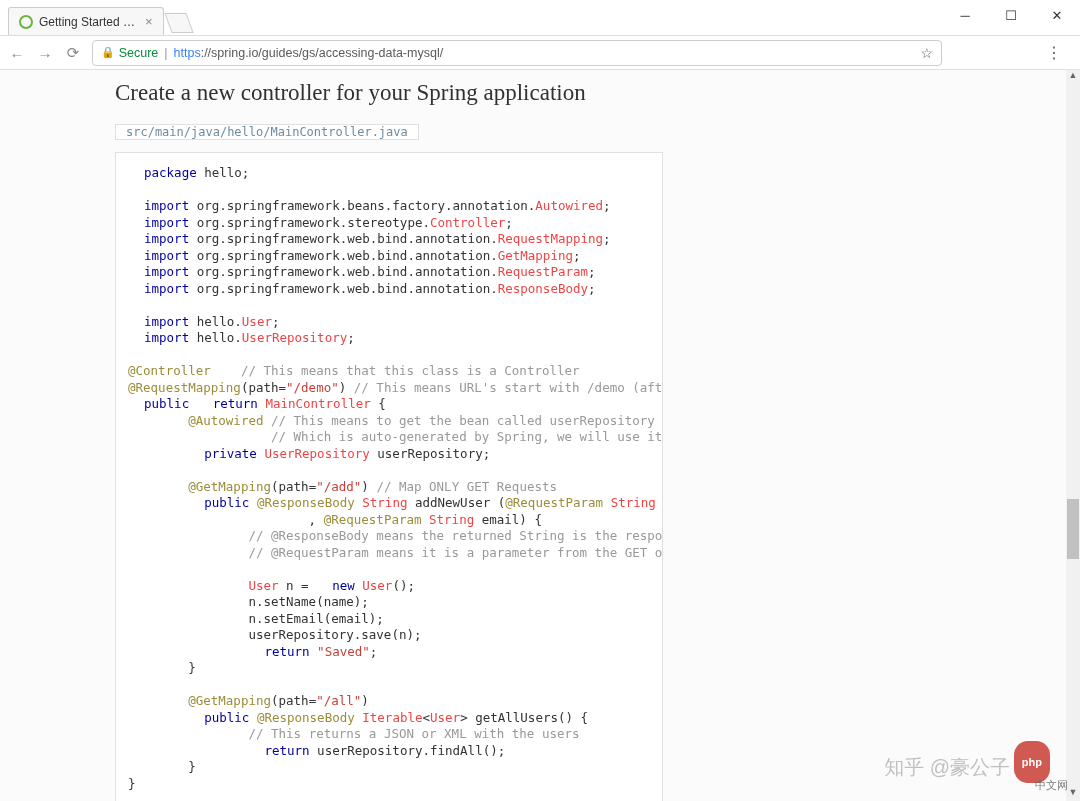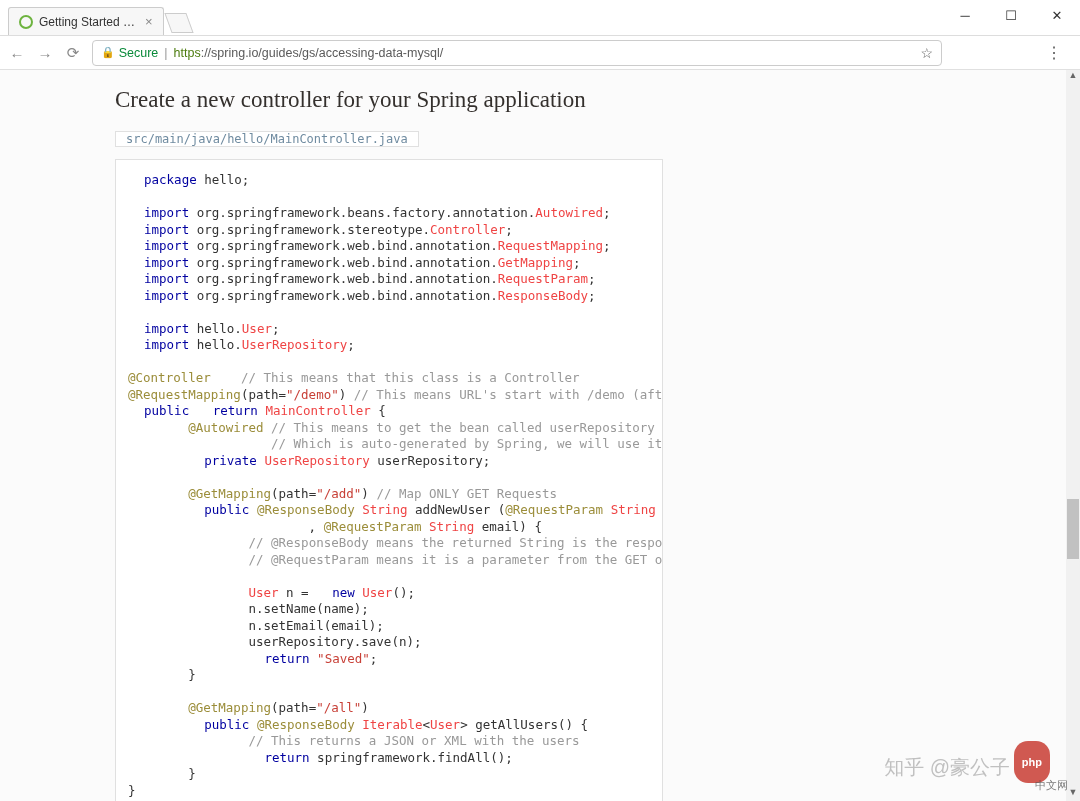--- a/index.html
+++ b/index.html
@@ -86,41 +86,40 @@
     border: 1px solid #ccc;
     border-radius: 4px;
     display: flex;
     align-items: center;
     padding: 0 8px;
     font-size: 12.5px;
     gap: 6px;
   }
   .secure { color: #0a8a3a; display: flex; align-items: center; gap: 4px; }
   .lock-icon { font-size: 11px; }
-  .url-scheme { color: #4d7c0f; }
+  .url-scheme { color: #3b82f6; }
   .url-rest { color: #5a5a5a; }
   .star { margin-left: auto; color: #5a5a5a; font-size: 14px; }
   .menu-dots { color: #5a5a5a; font-size: 16px; margin-left: auto; margin-right: 10px; }
 
   .page {
     position: absolute;
     top: 70px; bottom: 0; left: 0; right: 0;
     overflow: hidden;
     background: #fbfbfb;
   }
   .content {
     padding: 10px 115px 0 115px;
   }
   h2.heading {
     font-family: Georgia, 'Times New Roman', serif;
     font-weight: 400;
     font-size: 23px;
     color: #34302d;
     margin-bottom: 16px;
-    margin-top: 7px;
   }
   .filepath-box {
     display: inline-block;
     border: 1px solid #e0e0e0;
     background: #fff;
     padding: 0 10px;
     font-family: Consolas, Menlo, monospace;
     font-size: 12px;
     color: #6f8ba0;
     margin-bottom: 12px;
@@ -257,21 +256,21 @@
 <span>                </span><span class="typ">User</span><span> n = </span><span class="kw">new</span><span> </span><span class="typ">User</span><span>();</span>
 <span>                n.setName(name);</span>
 <span>                n.setEmail(email);</span>
 <span>                userRepository.save(n);</span>
 <span>                </span><span class="kw">return</span><span> </span><span class="str">"Saved"</span><span>;</span>
 <span>        }</span>
 
 <span>        </span><span class="ann">@GetMapping</span><span>(path=</span><span class="str">"/all"</span><span>)</span>
 <span>        </span><span class="kw">public</span><span> </span><span class="ann">@ResponseBody</span><span> </span><span class="typ">Iterable</span><span>&lt;</span><span class="typ">User</span><span>&gt; getAllUsers() {</span>
 <span>                </span><span class="cmt">// This returns a JSON or XML with the users</span>
-<span>                </span><span class="kw">return</span><span> springframework.findAll();</span>
+<span>                </span><span class="kw">return</span><span> userRepository.findAll();</span>
 <span>        }</span>
 <span>}</span>
       
     </div>
   </div>
 
   <div class="vscroll">
     <div class="arr">▲</div>
     <div class="track">
         <div class="thumb"></div>

